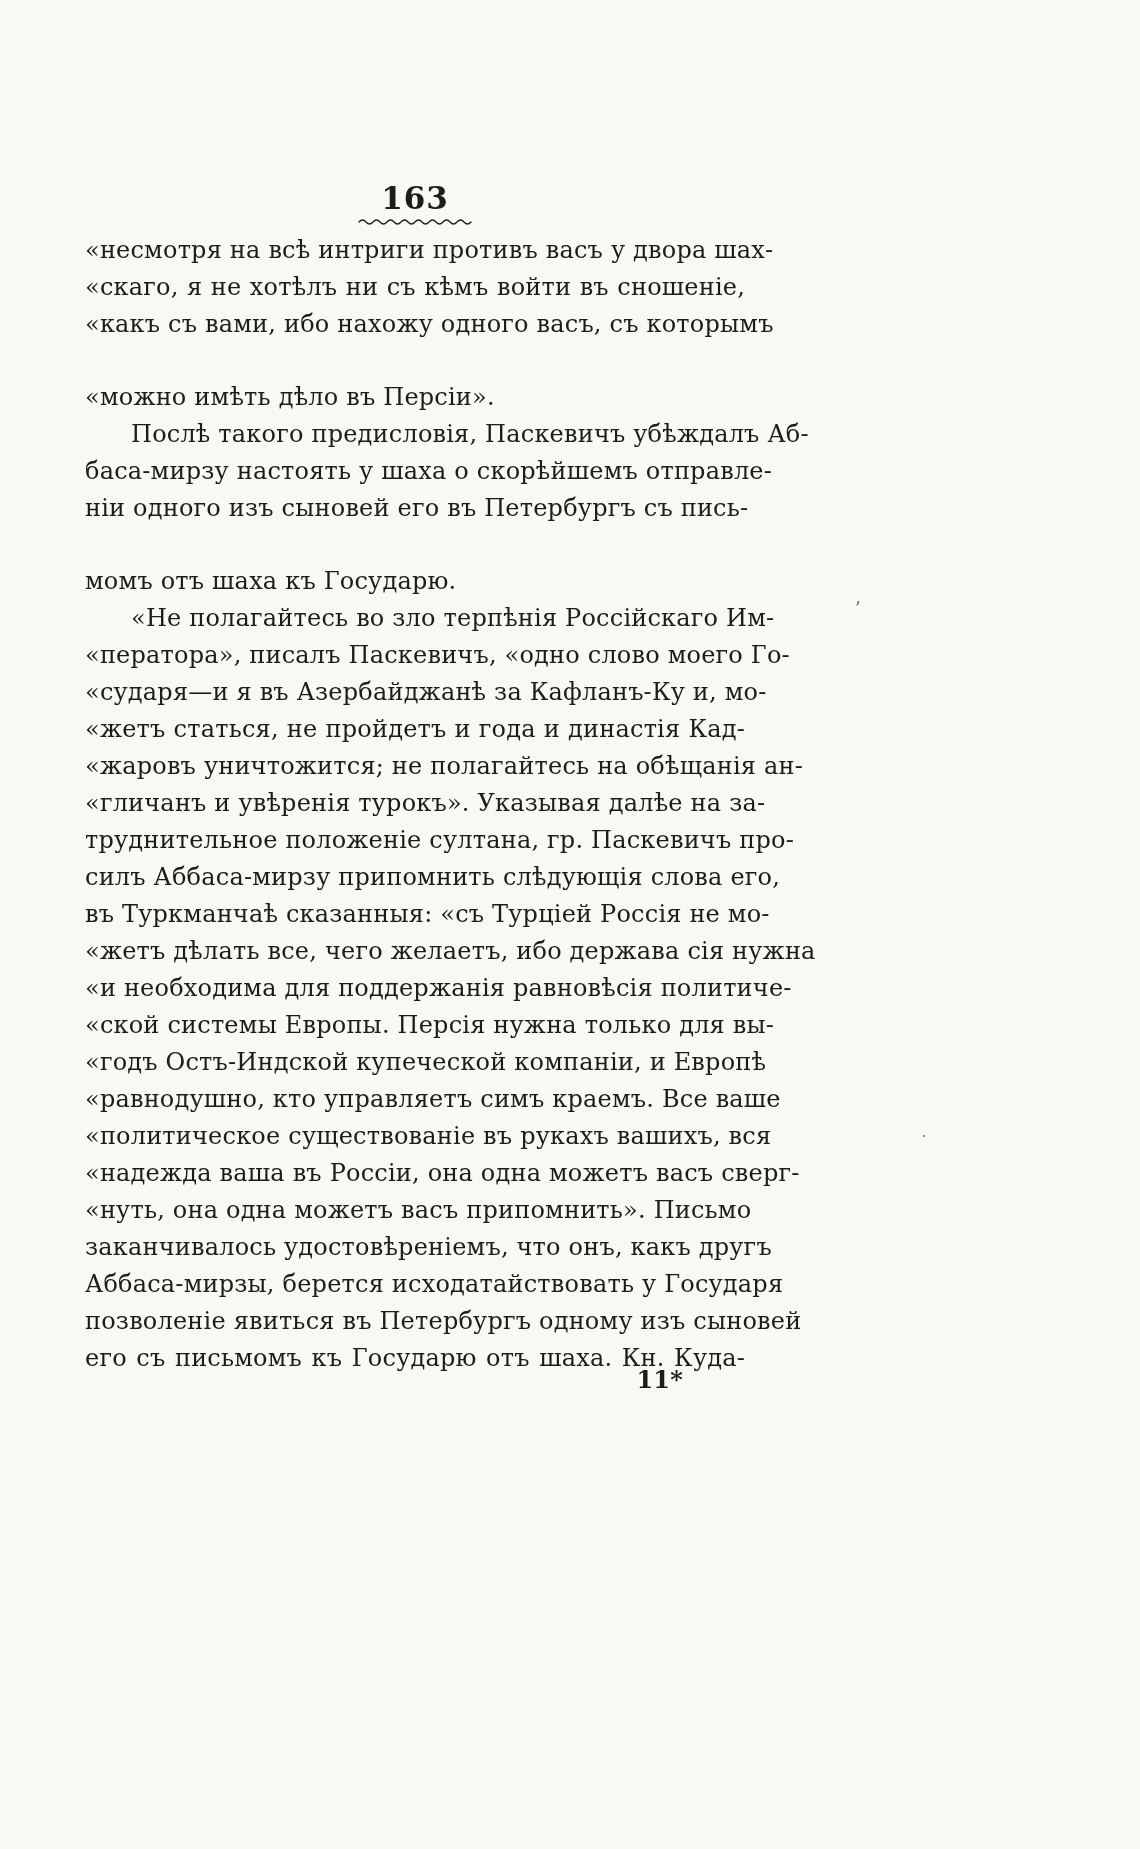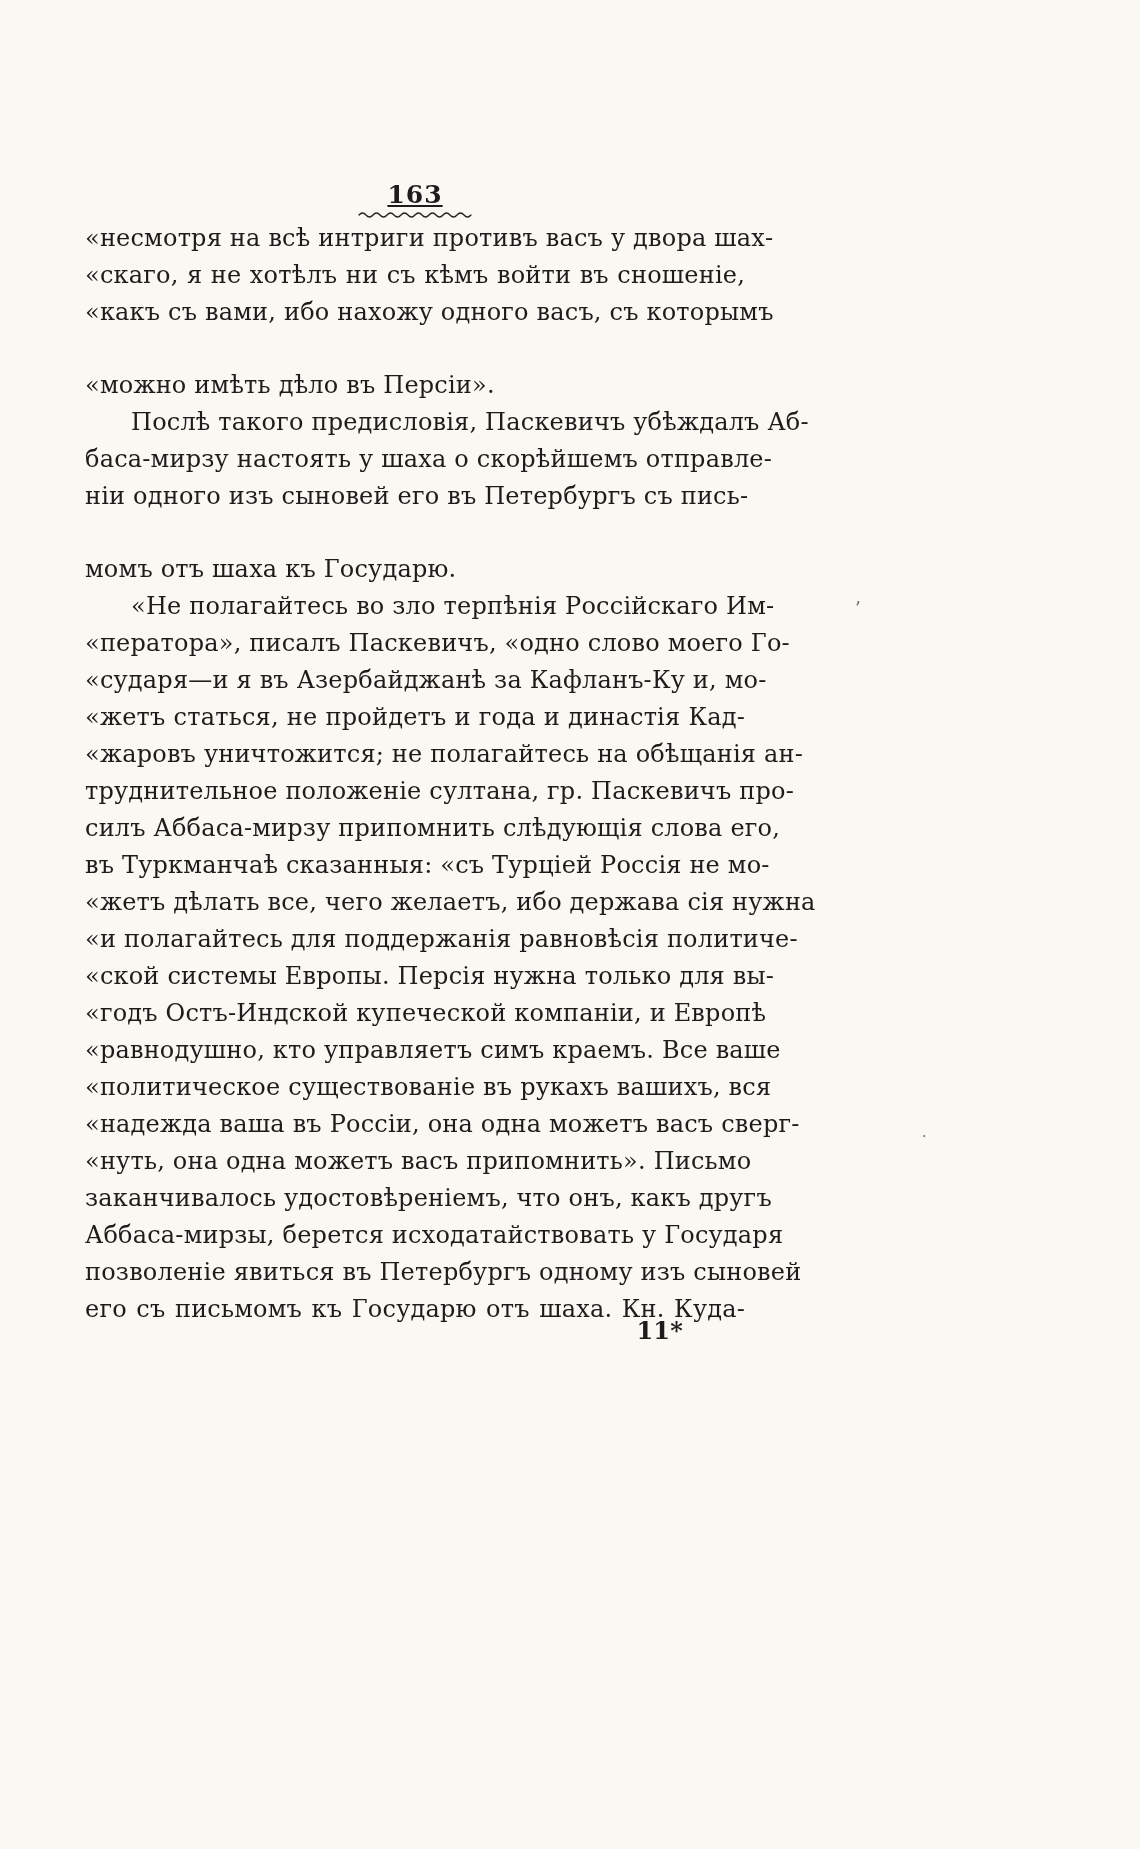--- a/index.html
+++ b/index.html
@@ -20,34 +20,33 @@
   }
   
   .pagenum-wrap {
     position: absolute;
     top: 180px;
     left: 85px;
     width: 660px;
     text-align: center;
   }
   .pagenum {
-    font-size: 25px;
+    font-size: 31px;
     font-weight: bold;
     letter-spacing: 1px;
     display: inline-block;
-    text-decoration: underline;
   }
   .squiggle {
     display: block;
     margin: 1px auto 0 auto;
   }
   
   .text-block {
     position: absolute;
-    top: 220px;
+    top: 232px;
     left: 85px;
     width: 660px;
     font-size: 24px;
     line-height: 37px;
     letter-spacing: 0.2px;
   }
   .paragraph { margin: 0; }
   .line {
     text-align: justify;
     text-align-last: justify;
@@ -108,25 +107,26 @@
         <div class="line">баса-мирзу настоять у шаха о скорѣйшемъ отправле-</div>
         <div class="line">ніи одного изъ сыновей его въ Петербургъ съ пись-</div>
         <div class="line noj">момъ отъ шаха къ Государю.</div>
       </div>
       <div class="paragraph">
         <div class="line indent">«Не полагайтесь во зло терпѣнія Россійскаго Им-</div>
         <div class="line">«ператора», писалъ Паскевичъ, «одно слово моего Го-</div>
         <div class="line">«сударя—и я въ Азербайджанѣ за Кафланъ-Ку и, мо-</div>
         <div class="line">«жетъ статься, не пройдетъ и года и династія Кад-</div>
         <div class="line">«жаровъ уничтожится; не полагайтесь на обѣщанія ан-</div>
+        <div class="line">«гличанъ и увѣренія турокъ». Указывая далѣе на за-</div>
         <div class="line">труднительное положеніе султана, гр. Паскевичъ про-</div>
         <div class="line">силъ Аббаса-мирзу припомнить слѣдующія слова его,</div>
         <div class="line">въ Туркманчаѣ сказанныя: «съ Турціей Россія не мо-</div>
         <div class="line">«жетъ дѣлать все, чего желаетъ, ибо держава сія нужна</div>
-        <div class="line">«и полагайтесь для поддержанія равновѣсія политиче-</div>
+        <div class="line">«и необходима для поддержанія равновѣсія политиче-</div>
         <div class="line">«ской системы Европы. Персія нужна только для вы-</div>
         <div class="line">«годъ Остъ-Индской купеческой компаніи, и Европѣ</div>
         <div class="line">«равнодушно, кто управляетъ симъ краемъ. Все ваше</div>
         <div class="line">«политическое существованіе въ рукахъ вашихъ, вся</div>
         <div class="line">«надежда ваша въ Россіи, она одна можетъ васъ сверг-</div>
         <div class="line">«нуть, она одна можетъ васъ припомнить». Письмо</div>
         <div class="line">заканчивалось удостовѣреніемъ, что онъ, какъ другъ</div>
         <div class="line">Аббаса-мирзы, берется исходатайствовать у Государя</div>
         <div class="line">позволеніе явиться въ Петербургъ одному изъ сыновей</div>
         <div class="line">его съ письмомъ къ Государю отъ шаха. Кн. Куда-</div>

